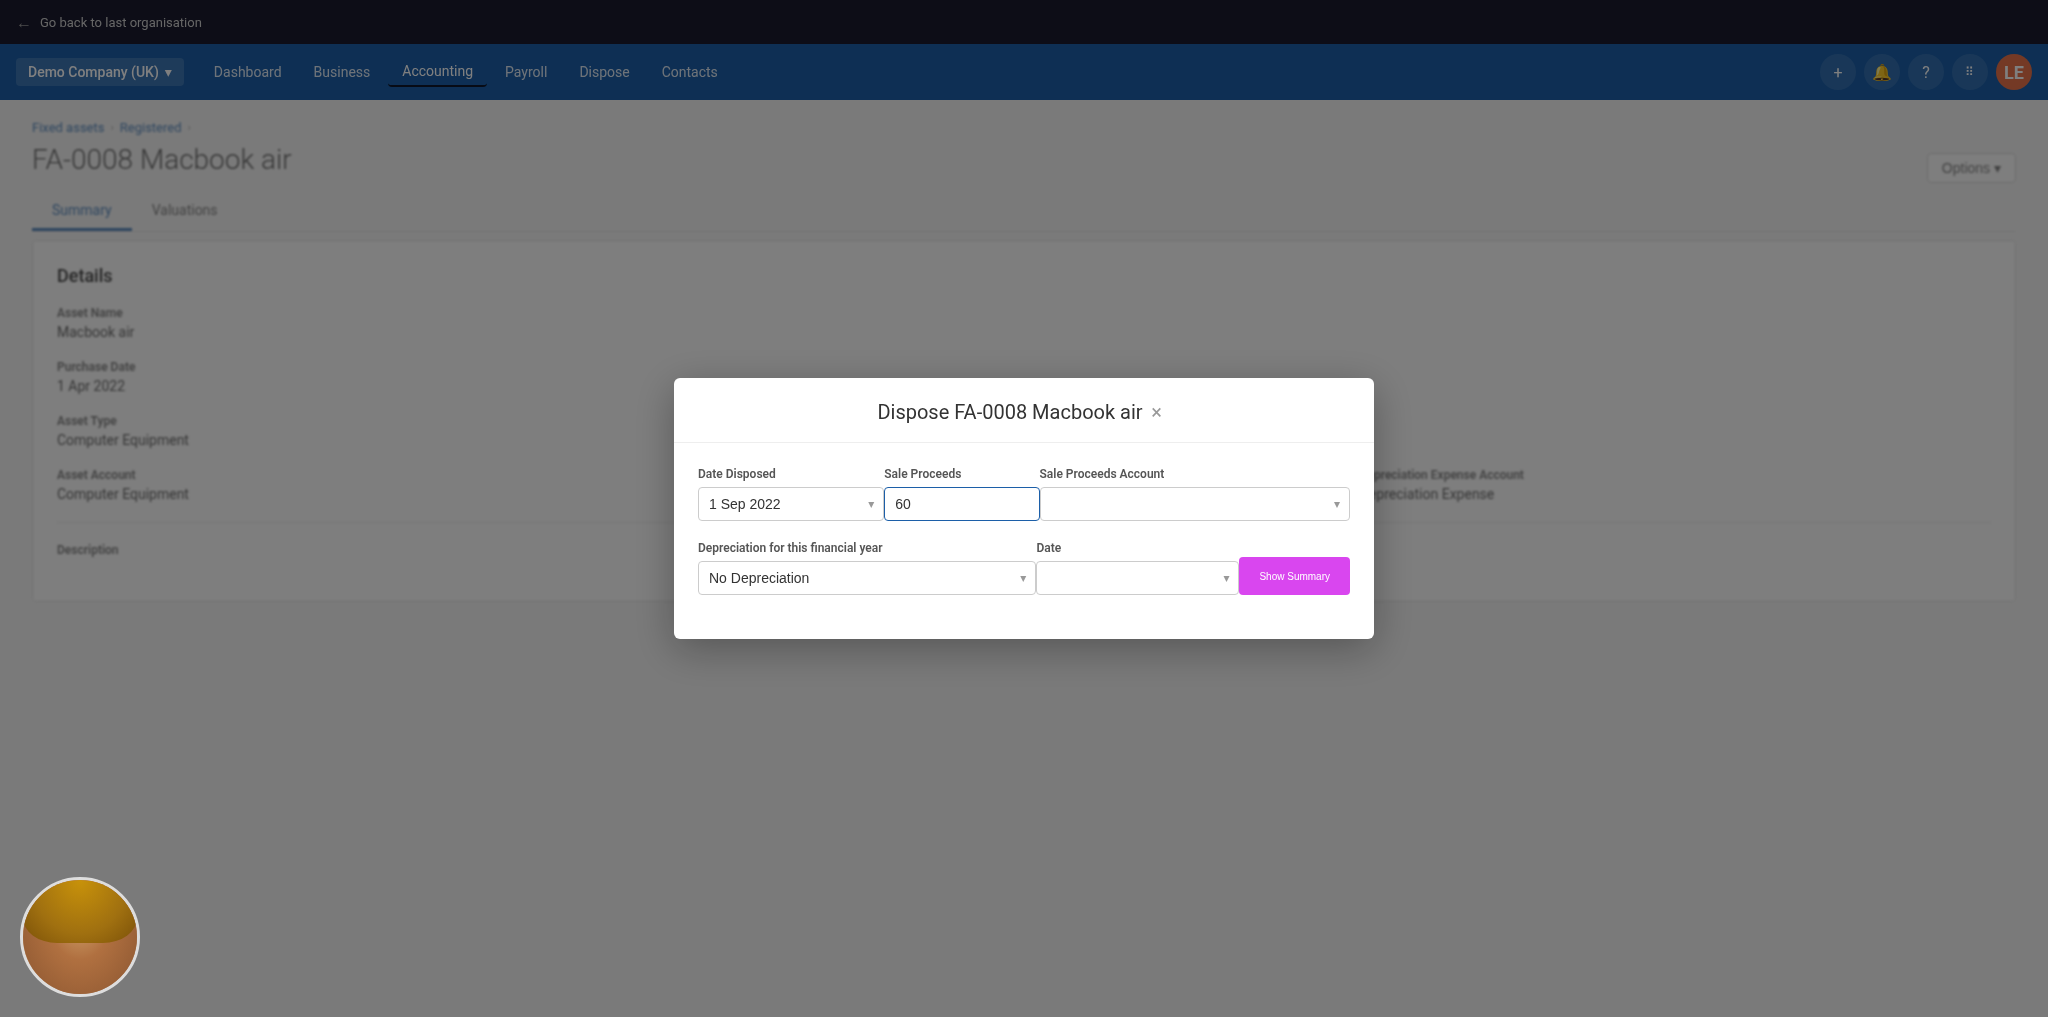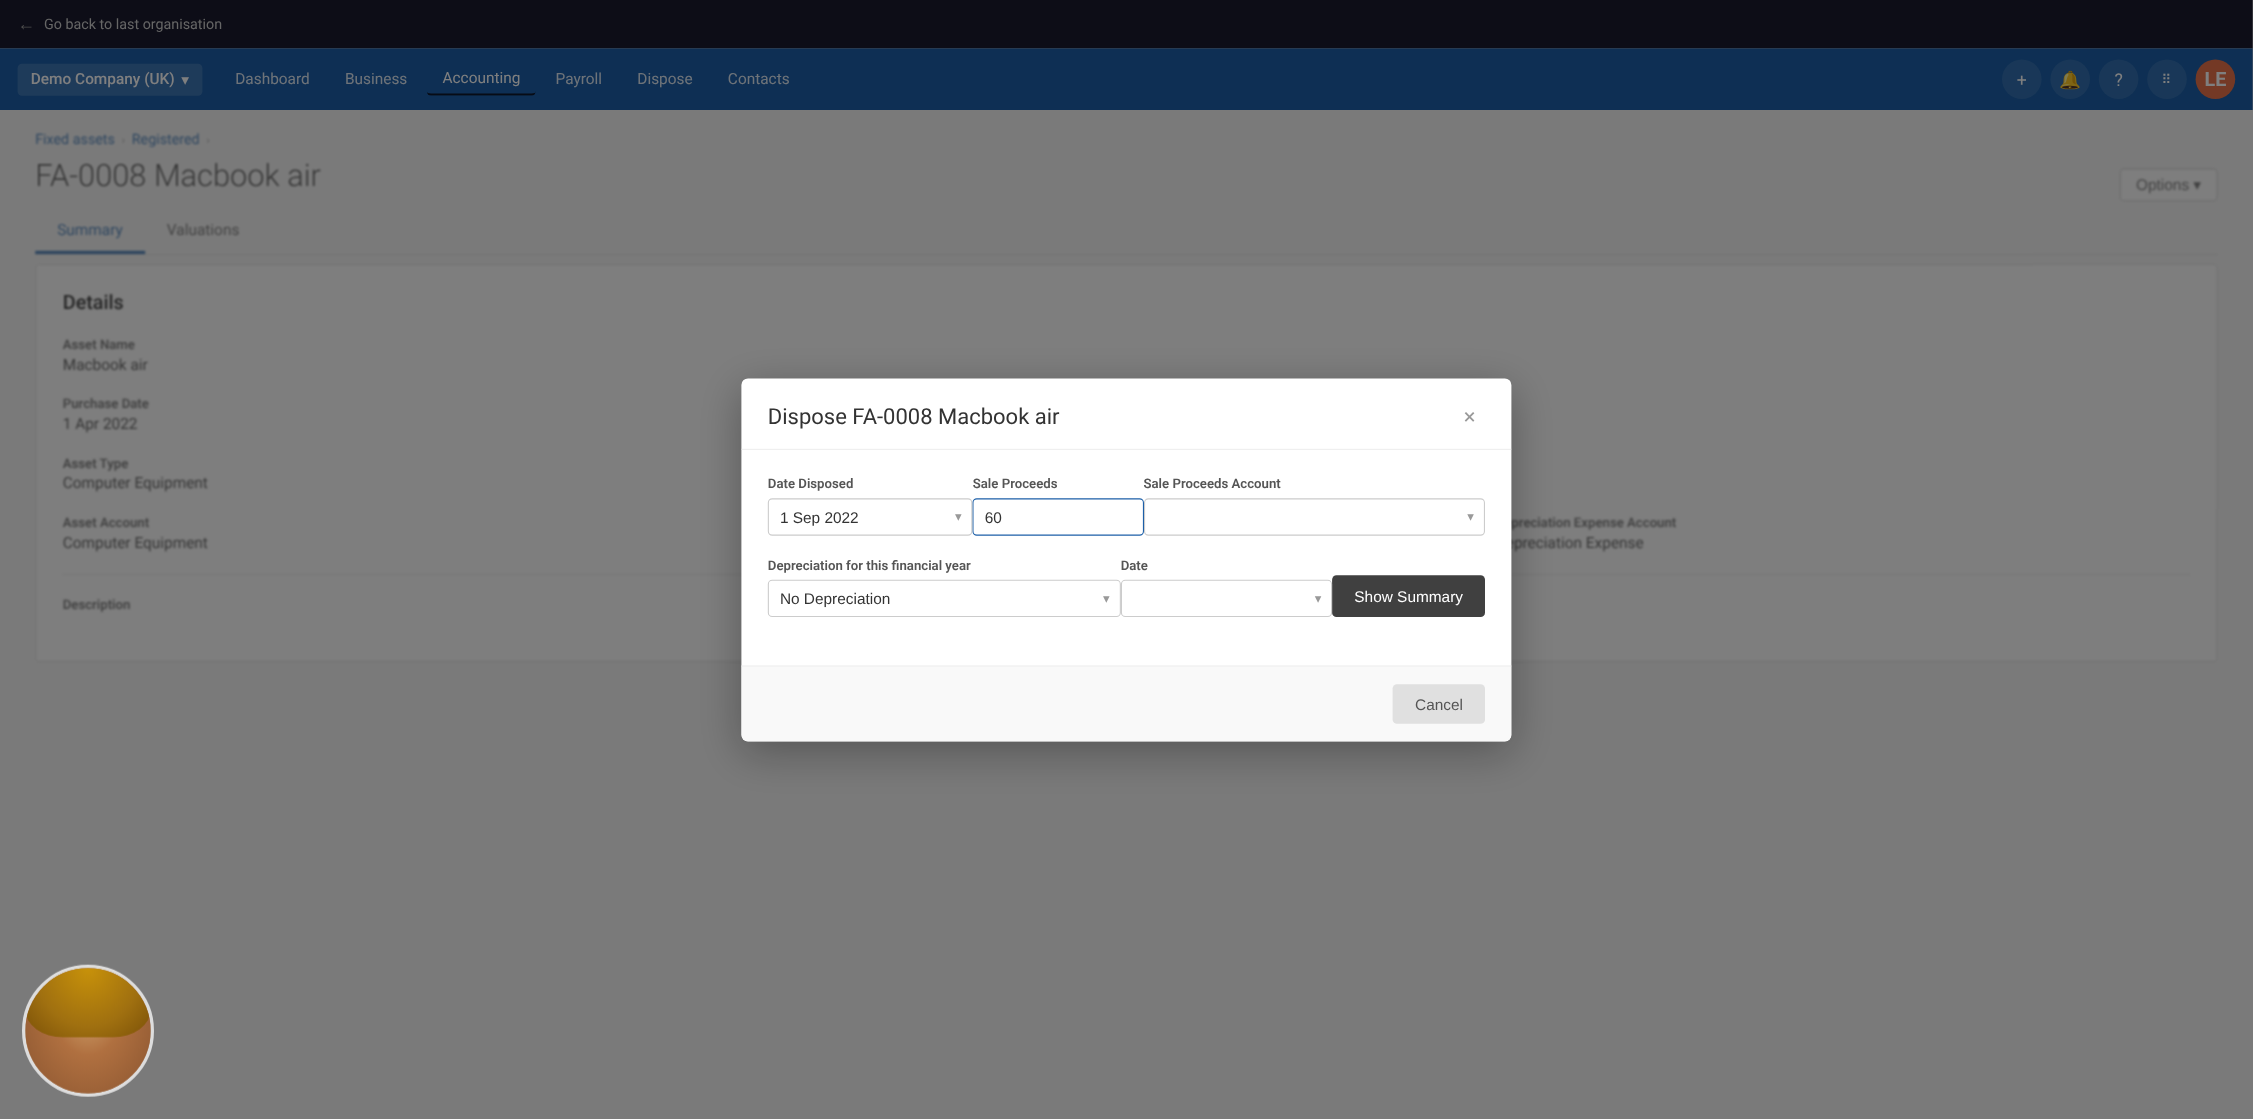--- a/index.html
+++ b/index.html
@@ -156,21 +156,21 @@
       background: white;
       border-radius: 6px;
       width: 700px;
       box-shadow: 0 10px 40px rgba(0,0,0,0.3);
       overflow: hidden;
     }
     .modal-header {
       padding: 20px 24px 16px;
       display: flex;
       align-items: center;
-      justify-content: space-between;
+      justify-content: center;
       border-bottom: 1px solid #eee;
     }
     .modal-title {
       font-size: 20px;
       font-weight: 400;
       color: #333;
     }
     .modal-close {
       font-size: 20px;
       color: #999;
@@ -237,26 +237,26 @@
     .select-arrow {
       position: absolute;
       right: 10px;
       pointer-events: none;
       color: #999;
       font-size: 12px;
     }
 
     
     .btn-primary {
-      background: #404040;
+      background: #d946ef;
       color: white;
       border: none;
       padding: 10px 20px;
       border-radius: 4px;
-      font-size: 14px;
+      font-size: 10px;
       cursor: pointer;
       font-weight: 500;
     }
     .btn-cancel {
       background: #e0e0e0;
       color: #555;
       border: none;
       padding: 10px 20px;
       border-radius: 4px;
       font-size: 14px;
@@ -422,21 +422,18 @@
               <option value=""></option>
             </select>
             <span class="select-arrow">▾</span>
           </div>
         </div>
         <div style="flex: 0 0 auto; padding-bottom: 0;">
           <button class="btn-primary" style="white-space: nowrap; height: 38px;">Show Summary</button>
         </div>
       </div>
     </div>
-    <div class="modal-footer">
-      <button class="btn-cancel">Cancel</button>
-    </div>
   </div>
 </div>
 
 <div class="video-avatar">
   <div class="video-avatar-inner"></div>
 </div>
 
 </body></html>

